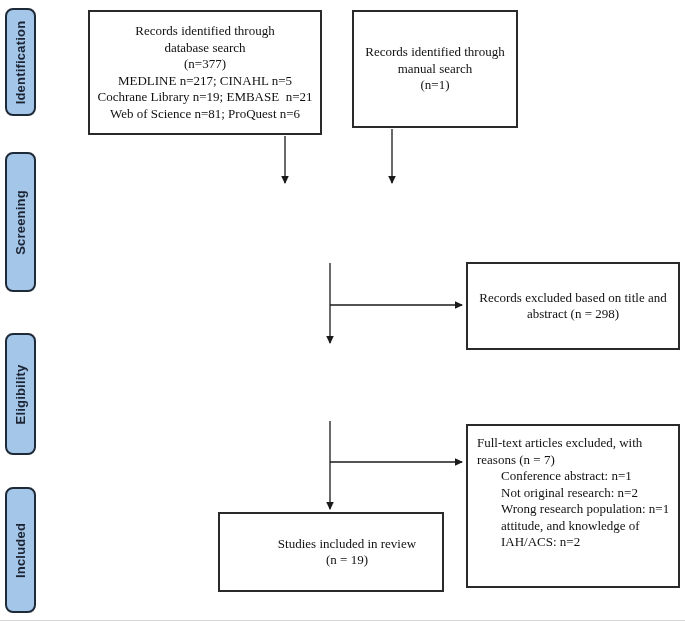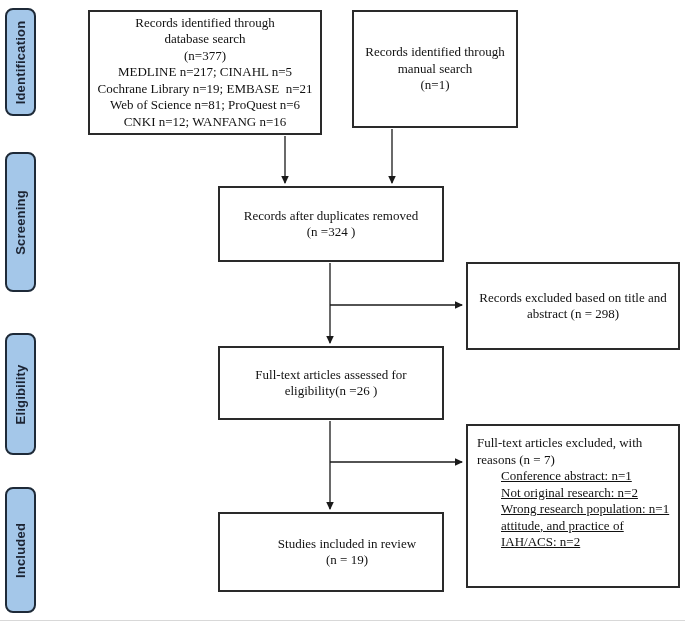--- a/index.html
+++ b/index.html
@@ -32,21 +32,21 @@
   .s4{left:5px;top:487px;height:126px;}
   
   .box{
     position:absolute;background:#ffffff;border:2px solid var(--box-border);
     box-sizing:border-box;display:flex;flex-direction:column;
     justify-content:center;align-items:center;text-align:center;
     font-size:13px;line-height:16.5px;
   }
   .box .bline{white-space:pre;}
   .box.left{align-items:flex-start;text-align:left;justify-content:flex-start;padding:9px 4px 4px 9px;}
-  .box.left .indent{padding-left:24px;text-decoration:underline;}
+  .box.left .indent{padding-left:24px;}
   .b1{left:88px;top:10px;width:234px;height:125px;}
   .b2{left:352px;top:10px;width:166px;height:118px;}
   .b3{left:218px;top:186px;width:226px;height:76px;}
   .b4{left:466px;top:262px;width:214px;height:88px;text-align:center;}
   .b5{left:218px;top:346px;width:226px;height:74px;}
   .b6{left:466px;top:388px;width:214px;height:164px;margin-top:36px;}
   .b7{left:218px;top:512px;width:226px;height:80px;padding-left:32px;}
   .bottom-edge{position:absolute;left:0;top:620px;width:685px;height:1px;background:#d8d8d8;}
 </style>
 </head>
@@ -81,51 +81,42 @@
     <span class="vlabel">Included</span>
   </div>
 
   <div class="box b1">
     <div class="bline">Records identified through</div>
     <div class="bline">database search</div>
     <div class="bline">(n=377)</div>
     <div class="bline">MEDLINE n=217; CINAHL n=5</div>
     <div class="bline">Cochrane Library n=19; EMBASE  n=21</div>
     <div class="bline">Web of Science n=81; ProQuest n=6</div>
-    <div class="bline">CNKI n=12; WANFANG n=16</div>
   </div>
 
   <div class="box b2">
     <div class="bline">Records identified through</div>
     <div class="bline">manual search</div>
     <div class="bline">(n=1)</div>
   </div>
 
-  <div class="box b3">
-    <div class="bline">Records after duplicates removed</div>
-    <div class="bline">(n =324 )</div>
-  </div>
 
   <div class="box b4">
     <div class="bline">Records excluded based on title and</div>
     <div class="bline">abstract (n = 298)</div>
   </div>
 
-  <div class="box b5">
-    <div class="bline">Full-text articles assessed for</div>
-    <div class="bline">eligibility(n =26 )</div>
-  </div>
 
   <div class="box b6 left">
     <div class="bline">Full-text articles excluded, with</div>
     <div class="bline">reasons (n = 7)</div>
     <div class="bline indent">Conference abstract: n=1</div>
     <div class="bline indent">Not original research: n=2</div>
     <div class="bline indent">Wrong research population: n=1</div>
-    <div class="bline indent">attitude, and practice of</div>
+    <div class="bline indent">attitude, and knowledge of</div>
     <div class="bline indent">IAH/ACS: n=2</div>
   </div>
 
   <div class="box b7">
     <div class="bline">Studies included in review</div>
     <div class="bline">(n = 19)</div>
   </div>
 
   <div class="bottom-edge"></div>
 </div>

